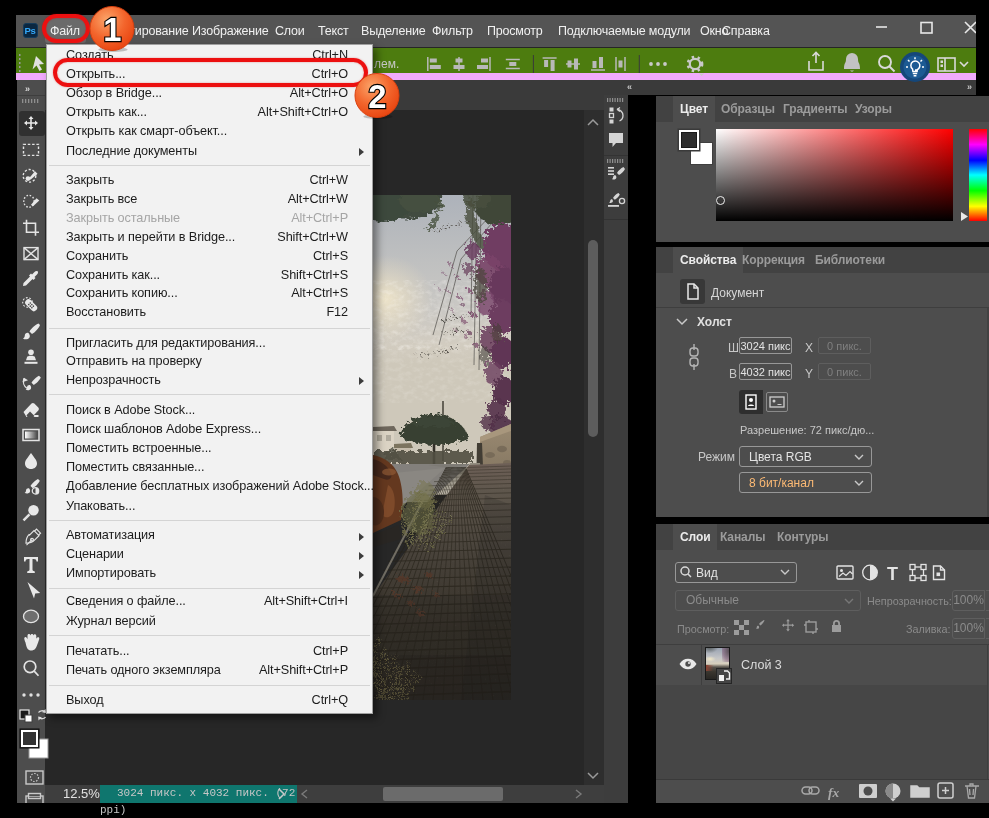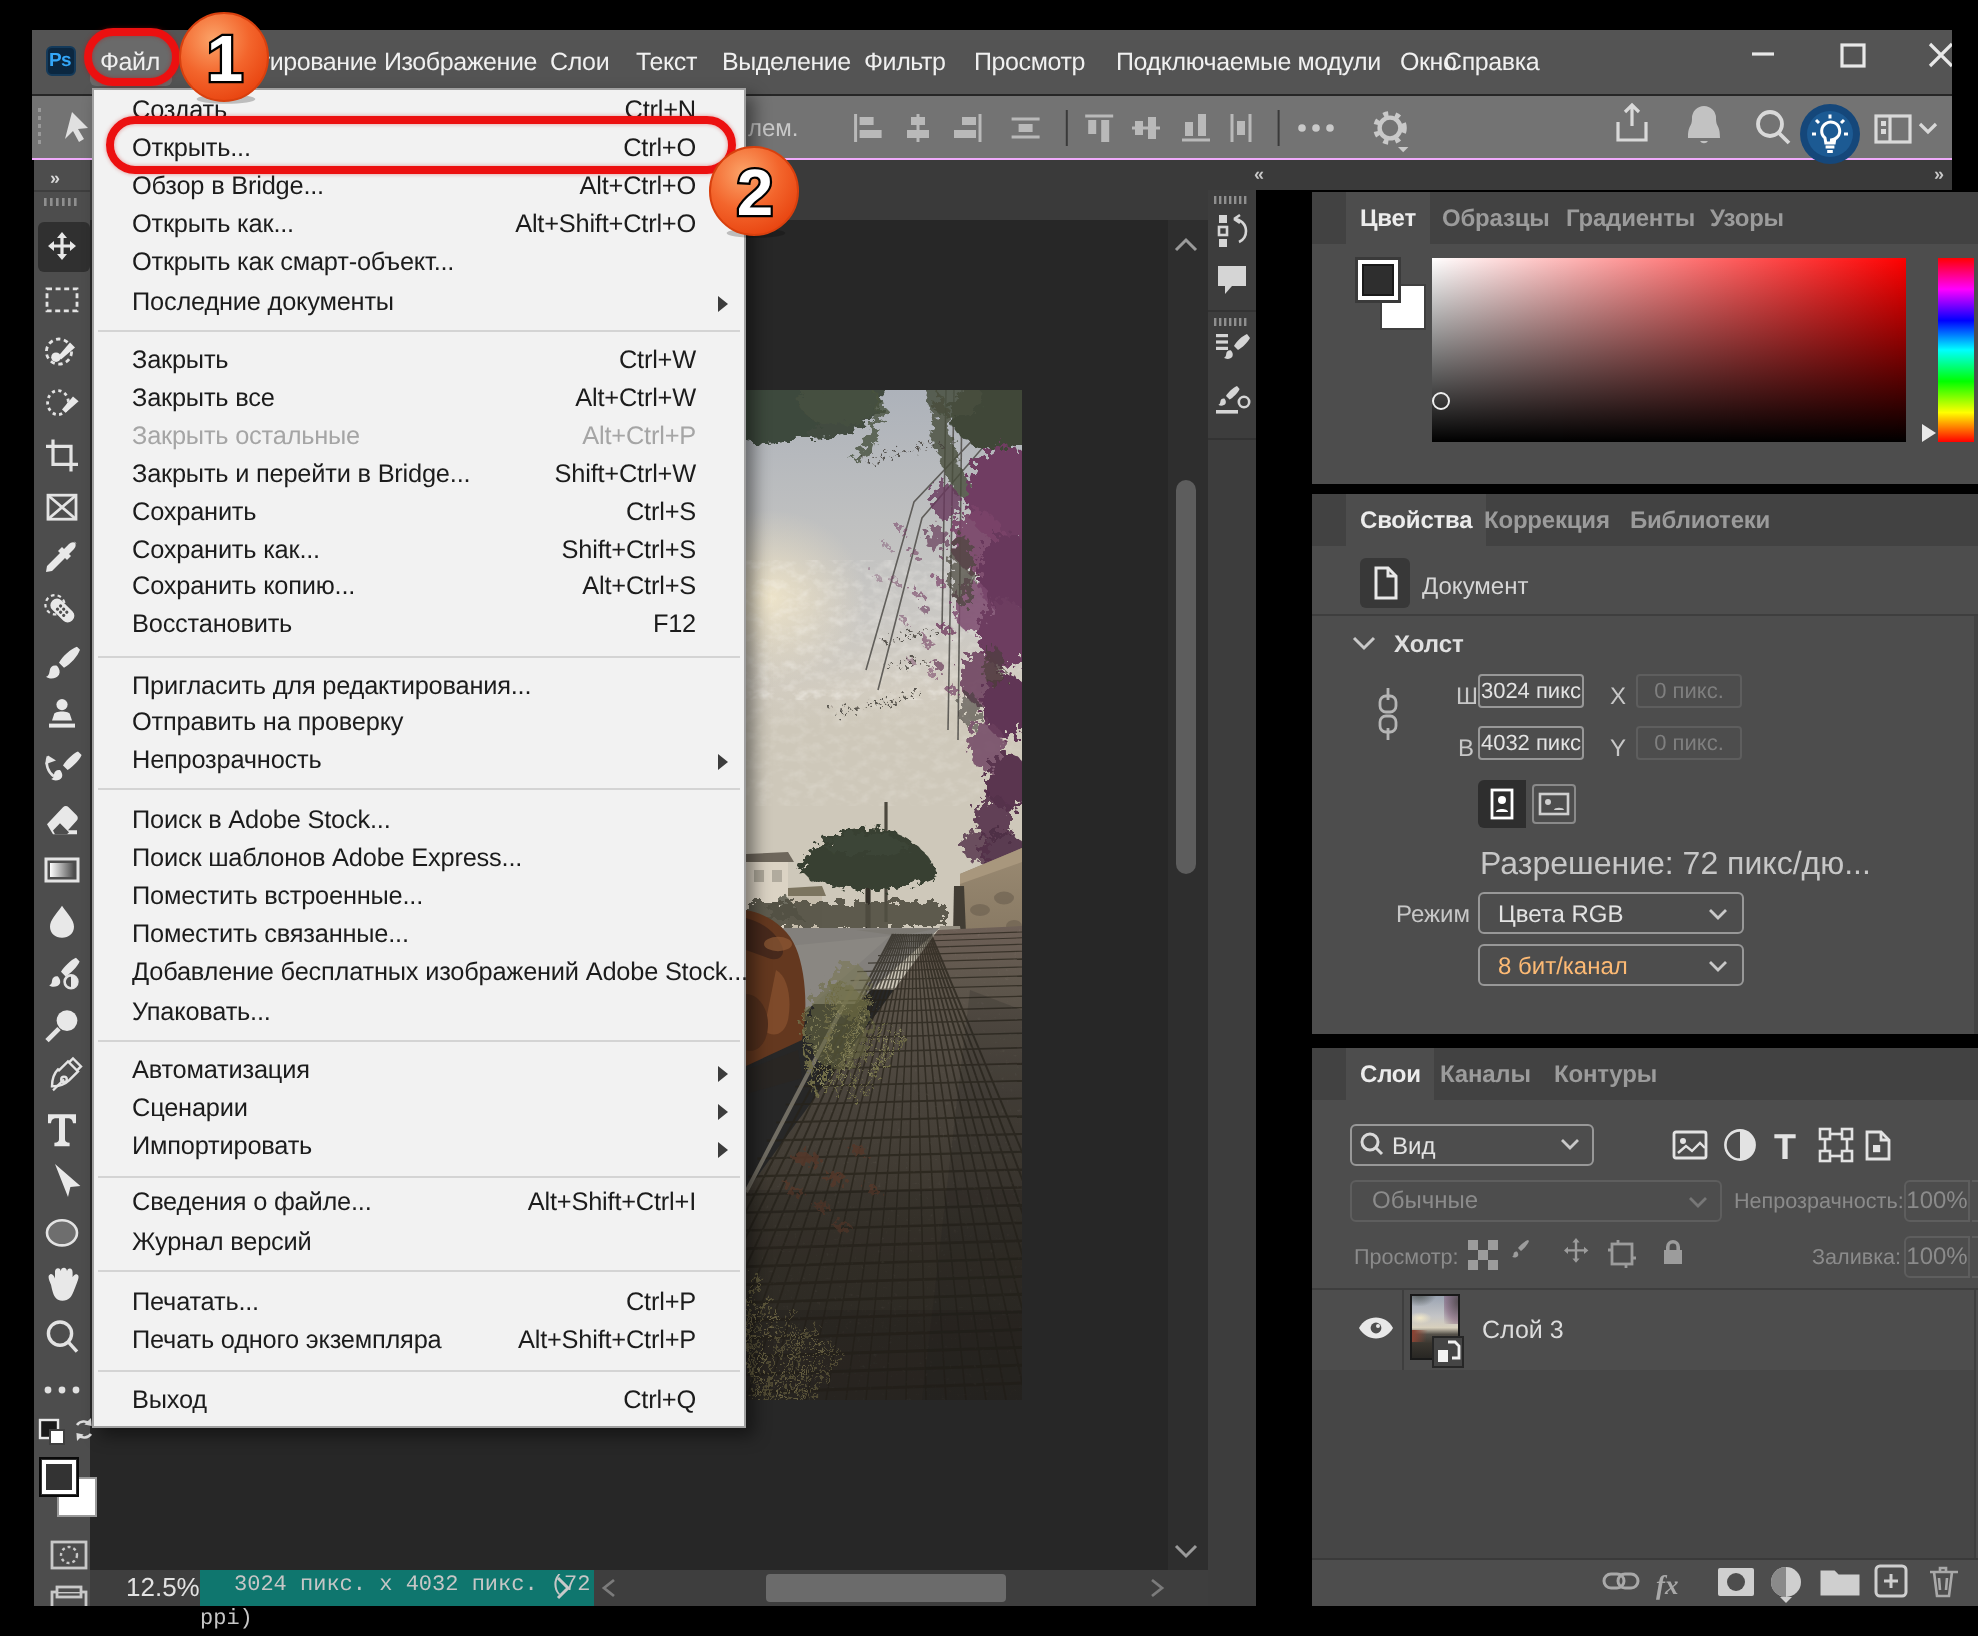--- a/index.html
+++ b/index.html
@@ -1,20 +1,20 @@
 <!DOCTYPE html>
 <html><head><meta charset="utf-8">
 <style>
 *{margin:0;padding:0;box-sizing:border-box;}
 html,body{width:989px;height:818px;background:#000;overflow:hidden;font-family:"Liberation Sans",sans-serif;}
 .abs{position:absolute;}
 #stage{position:relative;width:989px;height:818px;background:#000;}
 
 #titlebar{left:16px;top:15px;width:960px;height:33px;background:#545454;border-bottom:1px solid #262626;box-sizing:content-box;height:32px;}
-#optbar{left:16px;top:48px;width:960px;height:32px;background:#737373;border-bottom:1px solid #f0abfc;z-index:5;}
+#optbar{left:16px;top:48px;width:960px;height:32px;background:#4d7c0f;border-bottom:7px solid #f0abfc;z-index:5;}
 .mitem{position:absolute;top:0;height:33px;line-height:33px;color:#f0f0f0;font-size:12.5px;letter-spacing:-0.2px;}
 #pslogo{left:6.5px;top:7.5px;width:15px;height:15px;background:#0b2740;border:1px solid #143a5a;border-radius:3px;color:#34a7f8;font-size:9.5px;font-weight:bold;text-align:center;line-height:14px;letter-spacing:-0.3px;}
 #fileBtn{left:29px;top:2.5px;width:41px;height:25.5px;background:#6a6a6a;border-radius:3px;}
 
 #toolcol{left:17px;top:80px;width:28px;height:723px;background:#4d4d4d;}
 
 #tabstrip{left:45px;top:80px;width:559px;height:30px;background:#3a3a3a;}
 #canvaswell{left:45px;top:110px;width:539px;height:675px;background:#272727;}
 #photo{left:373px;top:195px;width:138px;height:505px;overflow:hidden;}
 
@@ -749,21 +749,21 @@
           <path d="M9 16c0-2 6-2 6 0z" fill="#fff"></path>
         </svg>
     </div>
     <div class="abs" style="left:110px;top:145px;width:22px;height:20px;background:#4d4d4d;border:1px solid #8a8a8a;border-radius:2px;">
       <svg width="20" height="18">
           <rect x="3" y="4" width="14" height="10" fill="none" stroke="#cfcfcf" stroke-width="1.3"></rect>
           <circle cx="7" cy="8" r="1.5" fill="#cfcfcf"></circle>
           <path d="M10 12c0-1.5 5-1.5 5 0z" fill="#cfcfcf"></path>
         </svg>
     </div>
-    <div class="abs lbl" style="left:84px;top:177px;font-size:16px;">Разрешение: 72 пикс/дю...</div>
+    <div class="abs lbl" style="left:84px;top:177px;font-size:11px;">Разрешение: 72 пикс/дю...</div>
     <div class="abs lbl" style="left:42px;top:203px;">Режим</div>
     <div class="abs" style="left:83px;top:199px;width:133px;height:21px;border:1px solid #989898;border-radius:3px;color:#e3e3e3;font-size:12px;line-height:20px;">
       <span style="margin-left:9px;">Цвета RGB</span>
       <svg style="position:absolute;right:7px;top:7px;" width="10" height="7">
           <path d="M1 1l4 4 4-4" fill="none" stroke="#c9c9c9" stroke-width="1.4"></path>
         </svg>
     </div>
     <div class="abs" style="left:83px;top:225px;width:133px;height:21px;border:1px solid #989898;border-radius:3px;color:#fdba74;font-size:12px;line-height:20px;">
       <span style="margin-left:9px;">8 бит/канал</span>
       <svg style="position:absolute;right:7px;top:7px;" width="10" height="7">

